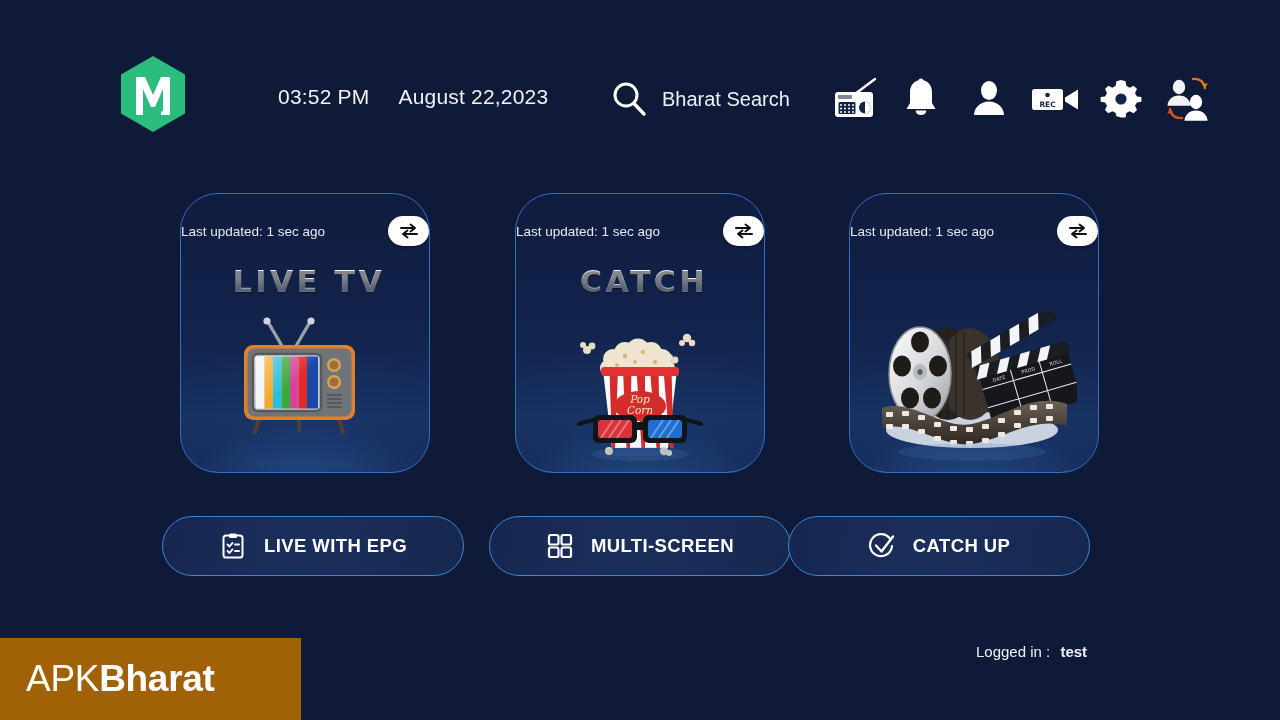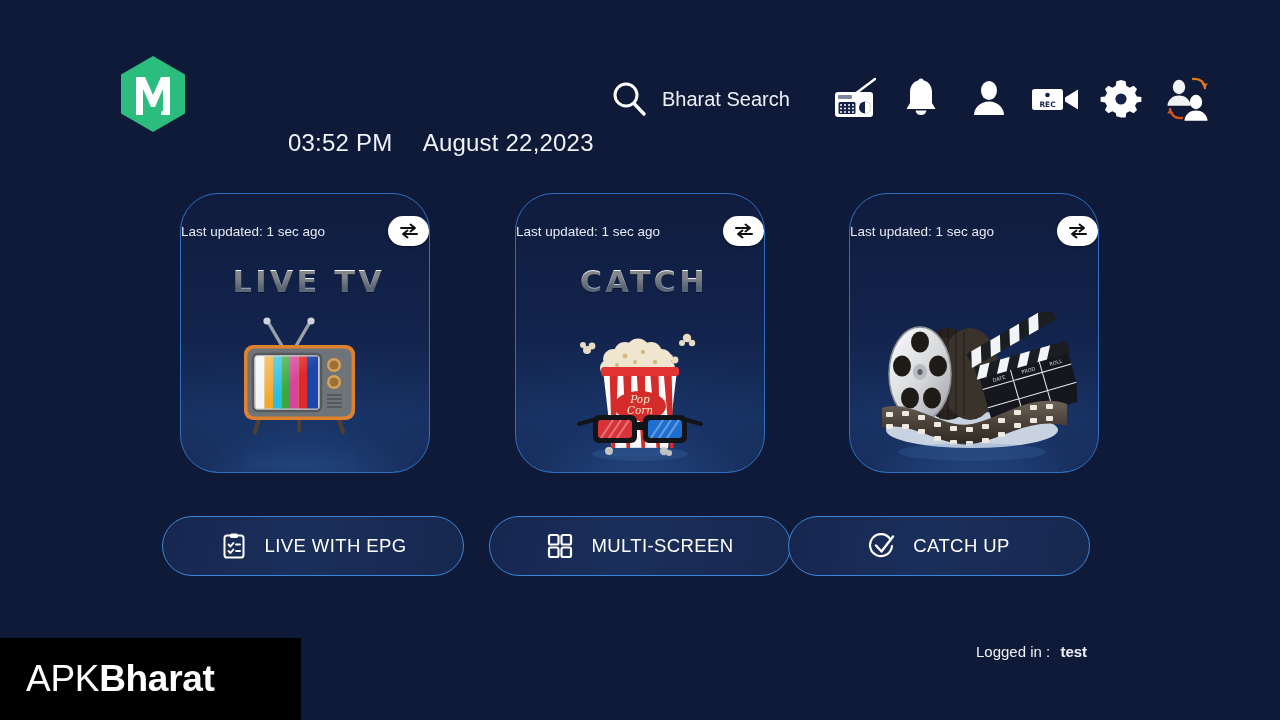--- a/index.html
+++ b/index.html
@@ -14,24 +14,23 @@
 
   
   #header {
     position:absolute; left:0; top:0; width:1280px; height:160px;
     display:flex; align-items:center;
   }
   #logo-wrap { position:absolute; left:119px; top:55px; width:68px; height:78px; }
   #logo-hex { width:68px; height:78px; display:block; }
 
   #clock-date {
-    position:absolute; left:288px; top:85px;
-    font-size:24px; color:#f0f2f7; letter-spacing:.2px;
+    position:absolute; left:278px; top:85px;
+    font-size:21px; color:#f0f2f7; letter-spacing:.2px;
     white-space:nowrap;
-    margin-top:44px;
   }
   #clock-date .sep { display:inline-block; width:18px; }
 
   #search-group {
     position:absolute; left:610px; top:80px;
     display:flex; align-items:center; gap:14px; cursor:pointer;
   }
   #search-icon { width:38px; height:38px; flex:0 0 auto; }
   #search-label { font-size:20px; color:#eef0f6; white-space:nowrap; }
 
@@ -98,41 +97,41 @@
   #actions { position:absolute; left:0; top:516px; width:1280px; height:60px; }
   .action-btn {
     position:absolute; top:0; height:60px; border-radius:30px;
     border:1.3px solid #3b86d6;
     background:linear-gradient(100deg,#16264f 0%,#1b2f5c 45%,#17284f 100%);
     display:flex; align-items:center; justify-content:center; gap:17px;
     cursor:pointer;
   }
   .action-btn .abtn-ico { width:28px; height:28px; flex:0 0 auto; }
   .action-btn .abtn-lbl {
-    font-size:18.5px; font-weight:normal; color:#fff; letter-spacing:.4px; white-space:nowrap;
+    font-size:18.5px; font-weight:bold; color:#fff; letter-spacing:.4px; white-space:nowrap;
   }
   #btn-epg   { left:162px; width:302px; }
   #btn-multi { left:489px; width:302px; }
   #btn-catch { left:788px; width:302px; }
 
   
   #footer-expiry {
     position:absolute; left:160px; top:641px;
     font-size:19px; color:#eef1f7; white-space:nowrap;
   }
   #footer-login {
     position:absolute; left:976px; top:643px;
     font-size:15px; color:#eef1f7; white-space:nowrap;
   }
   #footer-login b { font-weight:bold; margin-left:6px; }
 
   
   #watermark {
     position:absolute; left:0; top:638px; width:301px; height:82px;
-    background:#000000;
+    background:#a16207;
     display:flex; align-items:center; padding-left:26px;
     pointer-events:none;
   }
   #watermark-text { font-size:37px; color:#fff; letter-spacing:-.3px; }
   #watermark-text b { font-weight:bold; }
 </style>
 </head>
 <body>
 
 <div id="header">

